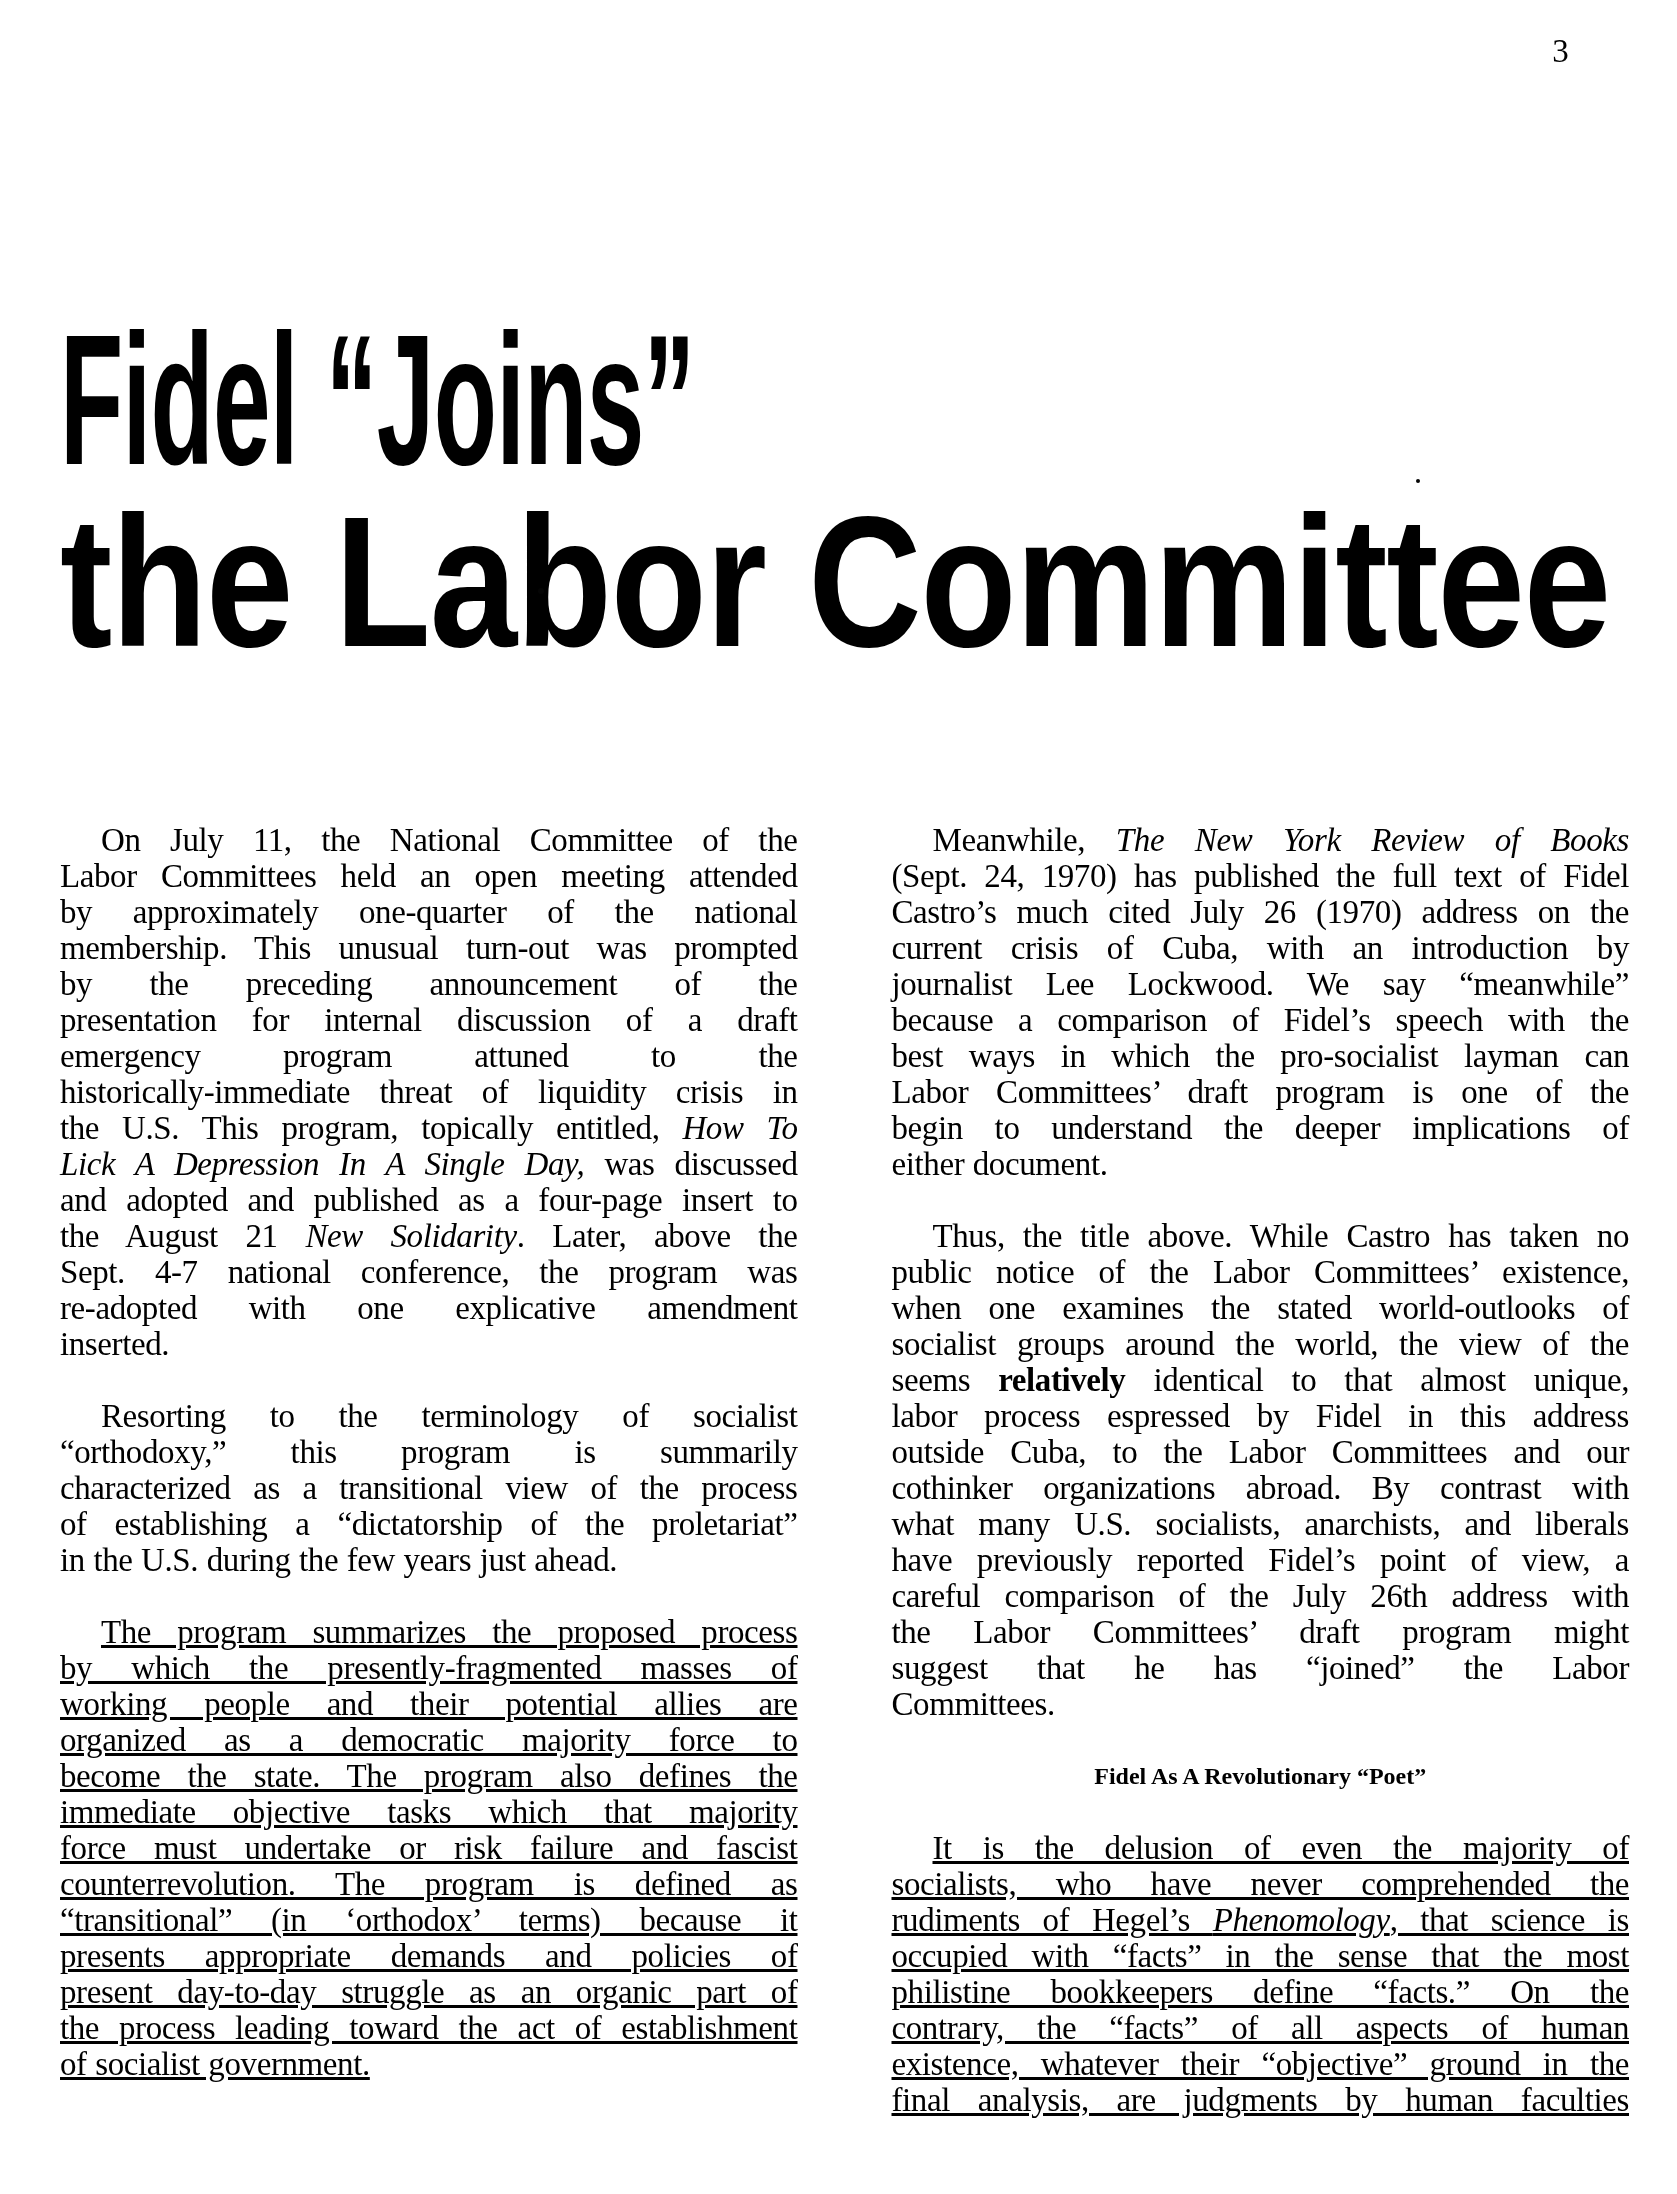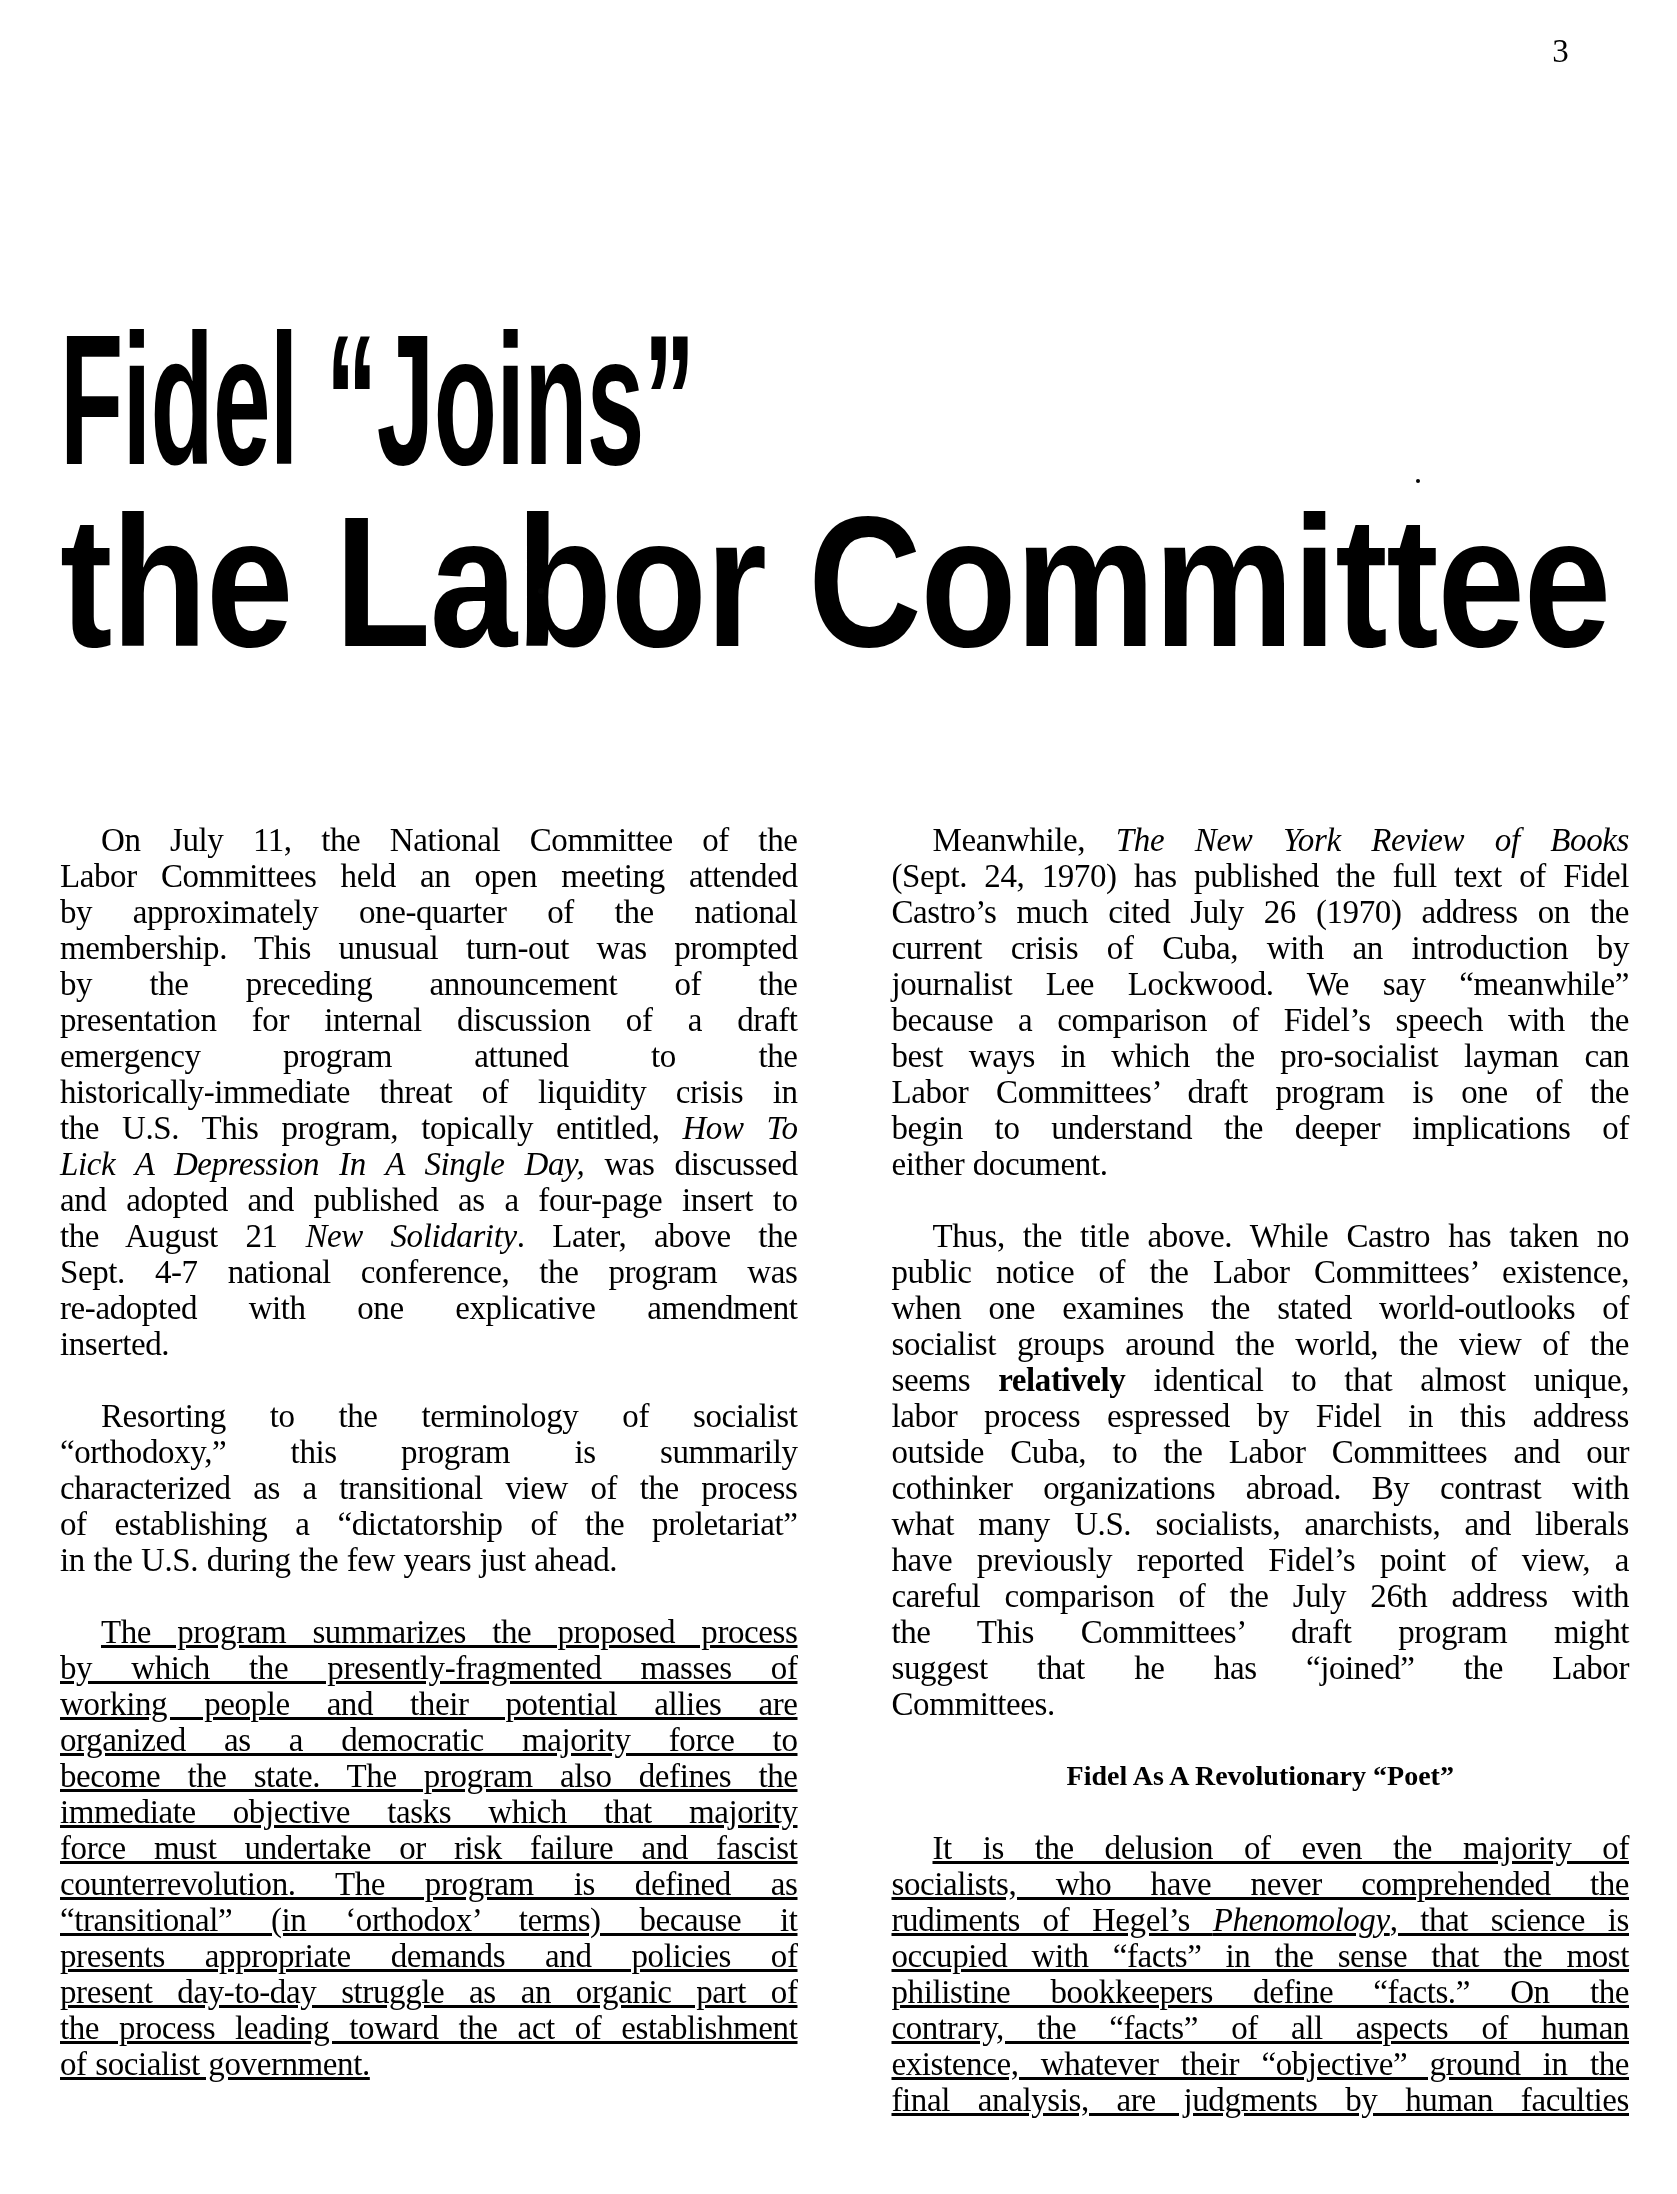--- a/index.html
+++ b/index.html
@@ -55,21 +55,21 @@
     text-align: justify;
     text-align-last: justify;
   }
   .line.first { text-indent: 41px; }
   .line.endline { text-align-last: left; }
 
   .it { font-style: italic; }
   .bd { font-weight: bold; }
 
   .subheading {
-    font-size: 28px;
+    font-size: 24px;
     line-height: 36px;
     font-weight: 700;
     text-align: center;
     margin: 0 0 36px 0;
   }
 
   .speck {
     position: absolute;
     background: #050505;
     border-radius: 50%;
@@ -149,21 +149,21 @@
           <div class="line"><span>public notice of the Labor Committees’ existence,</span></div>
           <div class="line"><span>when one examines the stated world-outlooks of</span></div>
           <div class="line"><span>socialist groups around the world, the view of the</span></div>
           <div class="line"><span>seems </span><span class="bd">relatively</span><span> identical to that almost unique,</span></div>
           <div class="line"><span>labor process espressed by Fidel in this address</span></div>
           <div class="line"><span>outside Cuba, to the Labor Committees and our</span></div>
           <div class="line"><span>cothinker organizations abroad. By contrast with</span></div>
           <div class="line"><span>what many U.S. socialists, anarchists, and liberals</span></div>
           <div class="line"><span>have previously reported Fidel’s point of view, a</span></div>
           <div class="line"><span>careful comparison of the July 26th address with</span></div>
-          <div class="line"><span>the This Committees’ draft program might</span></div>
+          <div class="line"><span>the Labor Committees’ draft program might</span></div>
           <div class="line"><span>suggest that he has “joined” the Labor</span></div>
           <div class="line endline"><span>Committees.</span></div>
         </div>
         <div class="subheading">Fidel As A Revolutionary “Poet”</div>
         <div class="para">
           <div class="line first"><span>It is the delusion of even the majority of</span></div>
           <div class="line"><span>socialists, who have never comprehended the</span></div>
           <div class="line"><span>rudiments of Hegel’s </span><span class="it">Phenomology</span><span>, that science is</span></div>
           <div class="line"><span>occupied with “facts” in the sense that the most</span></div>
           <div class="line"><span>philistine bookkeepers define “facts.” On the</span></div>

